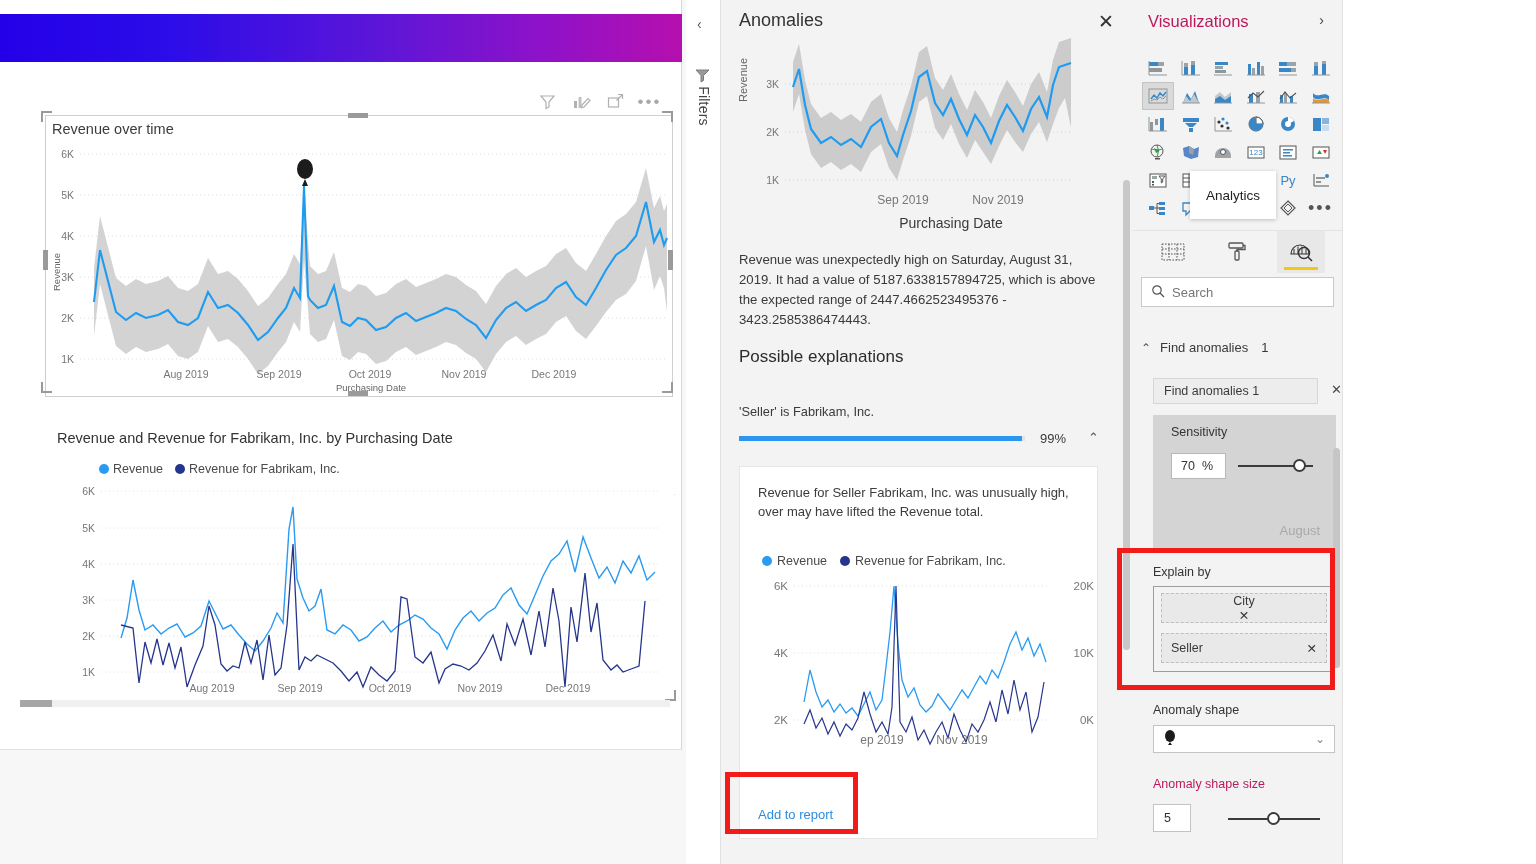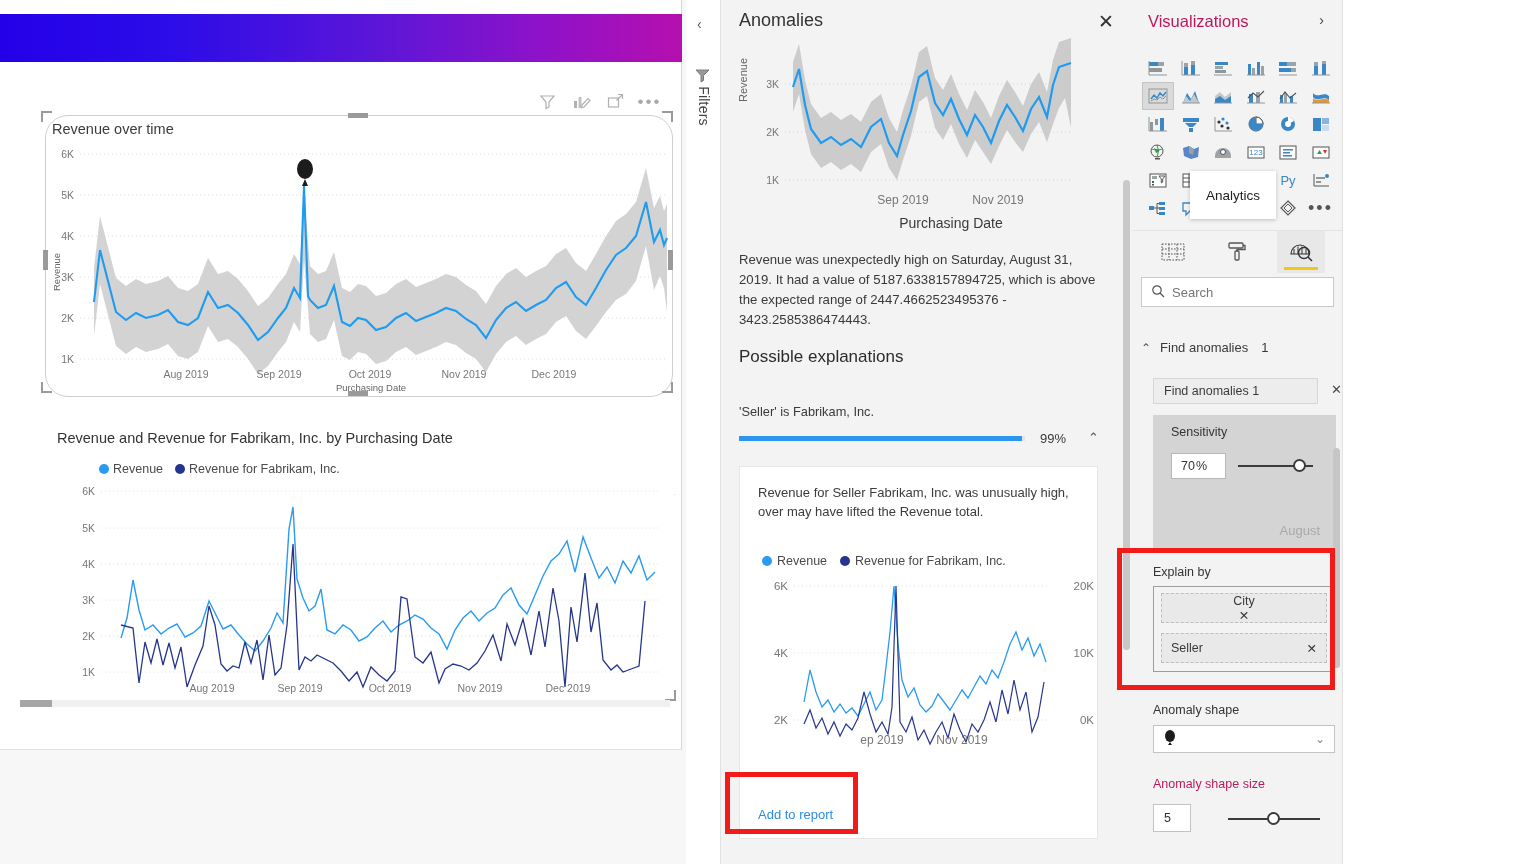--- a/index.html
+++ b/index.html
@@ -81,21 +81,21 @@
 
   .searchbox { position: absolute; left: 8px; top: 277px; width: 193px; height: 30px; background: #fff; border: 1px solid #c9c9c9;
                display: flex; align-items: center; gap: 7px; padding-left: 9px; font-size: 13px; color: #767676; }
 
   .fa-head { position: absolute; left: 8px; top: 340px; width: 193px; display: flex; align-items: center; gap: 9px; font-size: 13px; color: #3a3a3a; cursor: pointer; }
   .fa-chip { position: absolute; left: 20px; top: 378px; width: 165px; height: 26px; background: #ededed; border: 1px solid #d6d6d6; display: flex; align-items: center; padding-left: 10px; font-size: 12.5px; color: #3a3a3a; text-align: right; }
   .fa-chip-x { position: absolute; left: 198px; top: 382px; font-size: 13px; color: #4a4a4a; cursor: pointer; }
 
   .sens-box { position: absolute; left: 20px; top: 415px; width: 183px; height: 133px; background: #d4d4d4; }
   .sens-lbl { position: absolute; left: 18px; top: 10px; font-size: 12.5px; color: #333; }
-  .sens-input { position: absolute; left: 18px; top: 38px; width: 55px; height: 26px; background: #fff; border: 1px solid #b8b8b8; font-size: 12.5px; color: #333; display: flex; align-items: center; gap: 1px; padding-left: 9px; }
+  .sens-input { position: absolute; left: 18px; top: 38px; width: 55px; height: 26px; background: #fff; border: 1px solid #b8b8b8; font-size: 12.5px; color: #333; display: flex; align-items: center; gap: 7px; padding-left: 9px; }
   .slider { position: absolute; height: 2px; background: #3b3b3b; }
   .knob { position: absolute; width: 13px; height: 13px; border-radius: 50%; background: #fff; border: 2px solid #3b3b3b; }
   .apply { position: absolute; right: 16px; bottom: 10px; font-size: 13px; color: #a9a9a9; cursor: pointer; }
 
   .red-box { position: absolute; border: 5px solid #f31a1a; }
 
   .eb-lbl { position: absolute; left: 20px; top: 565px; font-size: 12.5px; color: #333; }
   .eb-well { position: absolute; left: 20px; top: 586px; width: 182px; height: 86px; background: #f3f3f3; border: 1px solid #9e9e9e; }
   .eb-item { position: absolute; left: 7px; width: 166px; height: 30px; background: #e9e9e9; border: 1px dashed #bfbfbf; display: flex; align-items: center; justify-content: space-between; padding: 0 9px; font-size: 12.5px; color: #3a3a3a; cursor: pointer; }
 
@@ -132,21 +132,21 @@
         </span>
         <span class="tb">
           <svg width="17" height="17" viewBox="0 0 17 17">
               <rect x="1.5" y="5" width="10" height="9" fill="none" stroke="#808080" stroke-width="1.2"></rect>
               <path d="M9.5 7.5 L15.5 1.5 M11 1.5h4.5V6" fill="none" stroke="#808080" stroke-width="1.2"></path>
             </svg>
         </span>
         <span class="tb dots3">•••</span>
       </div>
 
-      <div class="vis-frame" style="left:45px; top:115px; width:628px; height:282px;border-radius:23px;">
+      <div class="vis-frame" style="left:45px; top:115px; width:628px; height:282px;">
         <div class="chart-title" style="position:absolute;left:6px;top:5px;">Revenue over time</div>
         <svg width="628" height="282" viewBox="0 0 628 282" style="position:absolute;left:0;top:0;">
 
           <text class="axis-lbl" x="28" y="42" text-anchor="end">6K</text>
           <text class="axis-lbl" x="28" y="83" text-anchor="end">5K</text>
           <text class="axis-lbl" x="28" y="124" text-anchor="end">4K</text>
           <text class="axis-lbl" x="28" y="165" text-anchor="end">3K</text>
           <text class="axis-lbl" x="28" y="206" text-anchor="end">2K</text>
           <text class="axis-lbl" x="28" y="247" text-anchor="end">1K</text>
           <text class="axis-name" transform="translate(14,175) rotate(-90)">Revenue</text>

